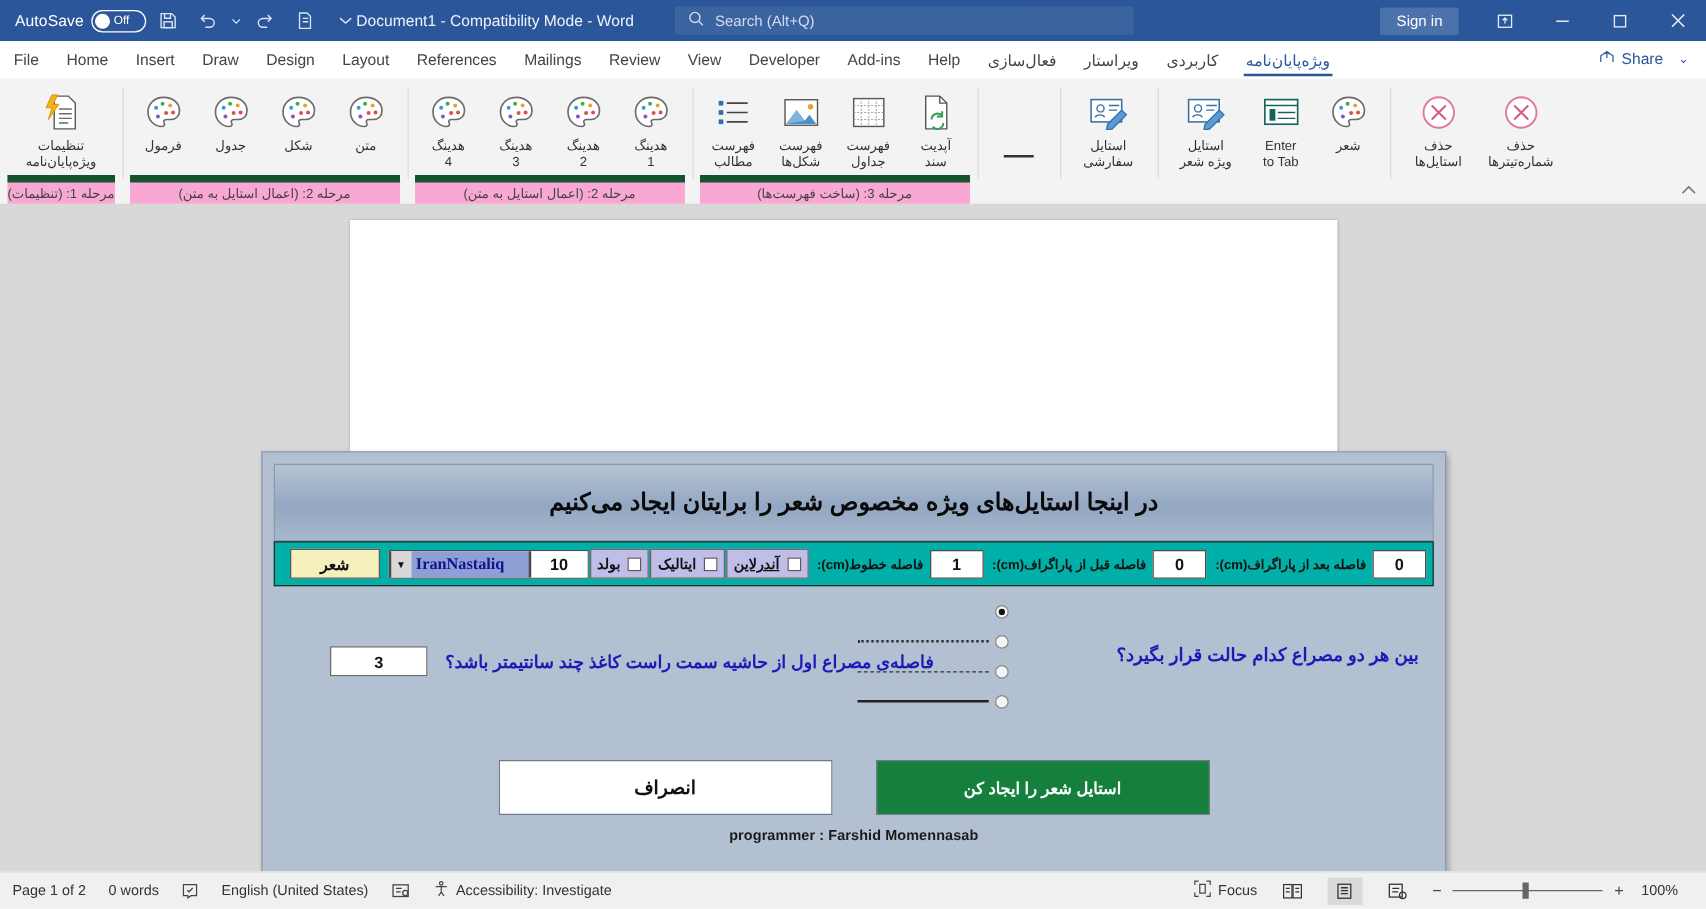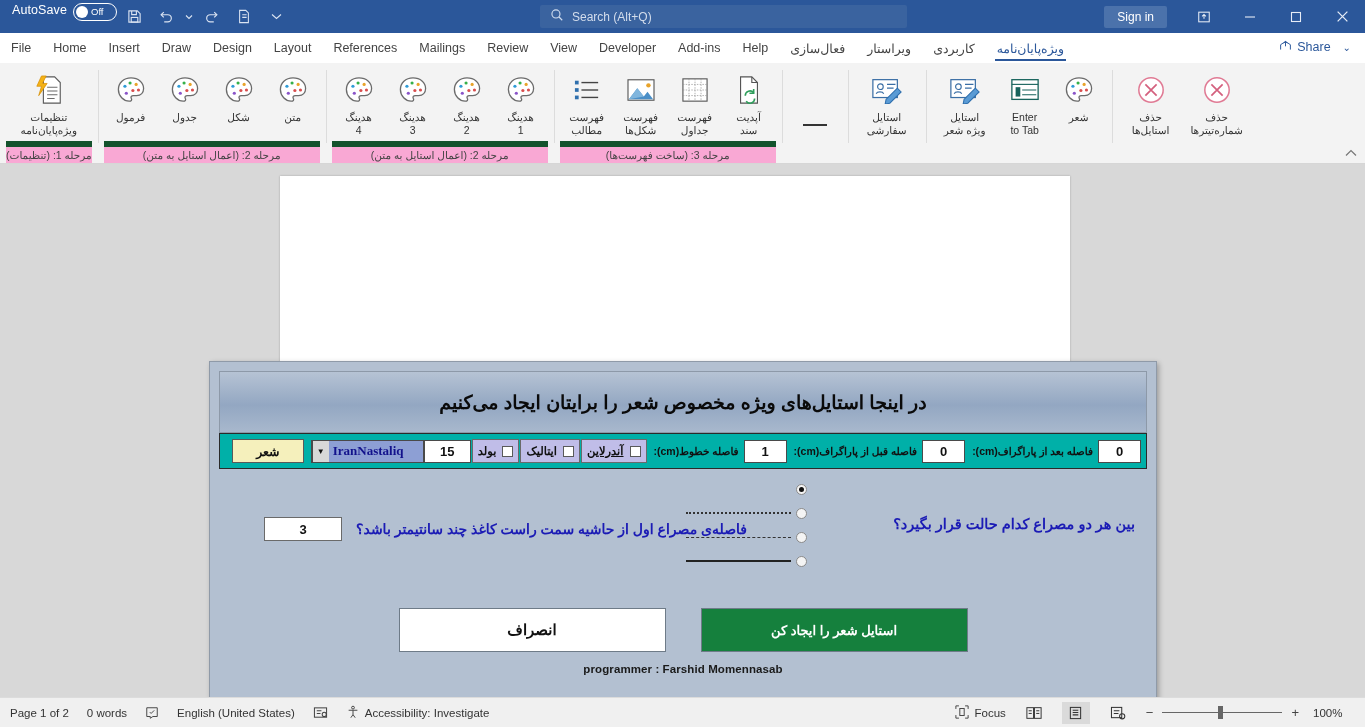--- a/index.html
+++ b/index.html
@@ -11,21 +11,21 @@
     background: #ffffff;
   }
 
   
   .titlebar {
     height: 33px; background: #2b579a;
     display: flex; align-items: center;
     color: #ffffff; font-size: 12px;
     position: relative;
   }
-  .tb-left { display: flex; align-items: flex-start; gap: 2px; padding-left: 12px; }
+  .tb-left { display: flex; align-items: center; gap: 2px; padding-left: 12px; }
   .autosave-label { font-size: 12.5px; color: #ffffff; margin-right: 4px; letter-spacing: .1px; }
   .autosave-toggle {
     width: 44px; height: 18px; border-radius: 9px;
     border: 1.3px solid #ffffff; display: flex; align-items: center;
     padding: 0 2px; gap: 3px; background: transparent;
   }
   .autosave-knob { width: 12px; height: 12px; border-radius: 50%; background: #ffffff; }
   .autosave-off { font-size: 9.5px; color: #ffffff; }
   .tb-icon {
     width: 30px; height: 28px; display: flex; align-items: center; justify-content: center;
@@ -311,20 +311,21 @@
           <path d="M6 6h5M6 9h5"></path>
       </svg>
     </span>
     <span class="tb-icon">
       <svg width="11" height="7" viewBox="0 0 11 7" fill="none" stroke="#dbe4f2" stroke-width="1.1">
           <path d="M1 1.5 5.5 5.5 10 1.5"></path>
         </svg>
     </span>
   </div>
 
+  <div class="tb-title">Document1  -  Compatibility Mode  -  Word</div>
 
   <div class="tb-search">
     <span class="sq">
       <svg width="14" height="14" viewBox="0 0 16 16" fill="none" stroke="#cfdcef" stroke-width="1.3">
         <circle cx="6.8" cy="6.8" r="4.6"></circle>
           <path d="M10.3 10.3 14 14"></path>
       </svg>
     </span>
     <span class="tb-search-text">Search (Alt+Q)</span>
   </div>
@@ -706,21 +707,21 @@
   <div class="dialog">
 
     <div class="dlg-title">در اینجا استایل‌های ویژه مخصوص شعر را برایتان ایجاد می‌کنیم</div>
 
     <div class="teal-bar">
       <div class="shear-label">شعر</div>
 
       <div class="font-combo">
         <div class="font-caret">▼</div>
         <div class="font-name">IranNastaliq</div>
-        <div class="font-size">15</div>
+        <div class="font-size">10</div>
       </div>
 
       <div class="chkwrap">
         <span class="clbl">بولد</span>
         <span class="cbx"></span>
       </div>
       <div class="chkwrap">
         <span class="clbl">ایتالیک</span>
         <span class="cbx"></span>
       </div>

